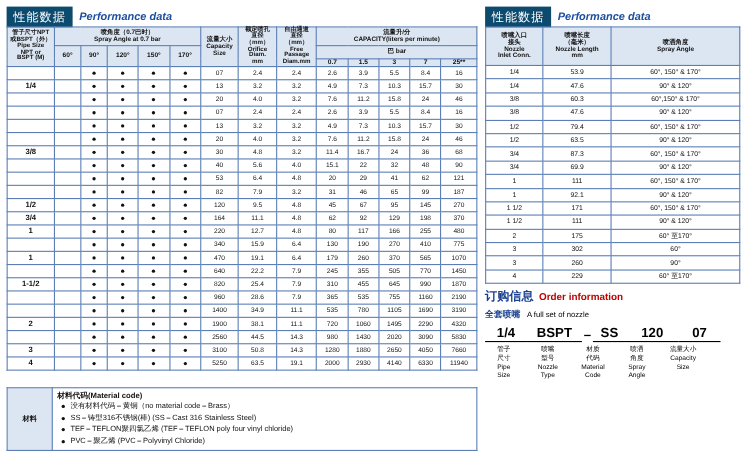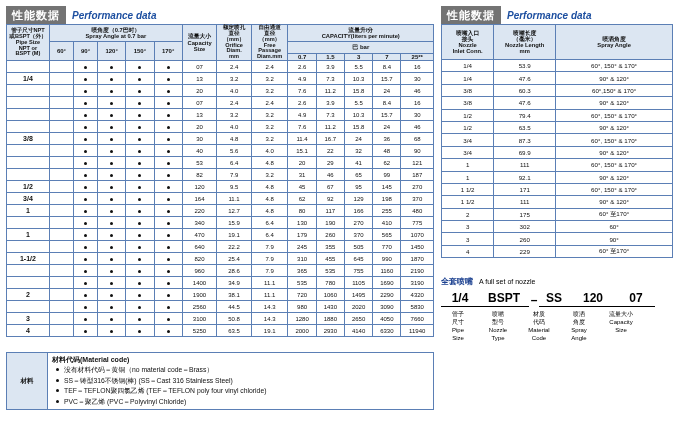--- a/index.html
+++ b/index.html
@@ -1,21 +1,21 @@
 <!DOCTYPE html>
 <html><head>
 <meta charset="utf-8">
 <style>
   html,body{margin:0;padding:0;}
   body{width:679px;height:428px;background:#ffffff;font-family:"Liberation Sans",sans-serif;color:#000;overflow:hidden;}
   .page{position:relative;width:679px;height:428px;}
 
   
   .hdr{display:flex;align-items:center;gap:6px;}
-  .hdr .cn{background:#737373;color:#fff;font-weight:bold;font-size:11px;padding:2px 6px;letter-spacing:1px;}
+  .hdr .cn{background:#0c4a6e;color:#fff;font-weight:normal;font-size:11px;padding:2px 6px;letter-spacing:1px;}
   .hdr .en{color:#1d4fa0;font-weight:bold;font-size:10px;font-style:italic;}
 
   .left-head{position:absolute;left:6px;top:6px;}
   .right-head{position:absolute;left:441px;top:6px;}
 
   
   table{border-collapse:collapse;}
   td,th{border:1px solid #5b7fb5;font-size:6px;text-align:center;vertical-align:middle;padding:0;color:#111;}
   th{background:#dce6f2;font-weight:bold;line-height:1.05;}
 
@@ -37,21 +37,21 @@
   #material ul{margin:0;padding:0 0 0 12px;list-style:none;}
   #material li{font-size:6.8px;line-height:1.55;position:relative;}
   #material li:before{content:"";position:absolute;left:-8px;top:3px;width:3px;height:3px;background:#111;border-radius:50%;}
   .mat-title{font-size:7px;font-weight:bold;}
 
   
   #ordering{position:absolute;left:441px;top:262px;width:232px;}
   .ord-title{display:flex;align-items:baseline;gap:5px;}
   .ord-title .cn{color:#1a3f8f;font-weight:bold;font-size:11px;}
   .ord-title .en{color:#c00000;font-weight:bold;font-size:9px;}
-  .ord-sub{display:flex;align-items:baseline;gap:6px;margin-top:14px;}
+  .ord-sub{display:flex;align-items:baseline;gap:6px;margin-top:3px;}
   .ord-sub .cn{color:#1a3f8f;font-weight:bold;font-size:8px;}
   .ord-sub .en{color:#000;font-size:7px;}
   .code-row{display:flex;align-items:flex-end;gap:0;margin-top:4px;}
   .code-cell{font-weight:bold;font-size:12px;color:#000;text-align:center;}
   .code-underline{border-bottom:1.5px solid #000;padding:0 2px 1px 2px;}
   .legend-row{display:flex;margin-top:3px;}
   .legend-cell{font-size:6px;line-height:1.35;text-align:center;}
   .legend-cell .c{color:#000;}
   .legend-cell .e{color:#000;}
 </style>
@@ -616,20 +616,24 @@
               <li>SS＝铸型316不锈钢(棒) (SS＝Cast 316 Stainless Steel)</li>
               <li>TEF＝TEFLON聚四氯乙烯 (TEF＝TEFLON poly four vinyl chloride)</li>
               <li>PVC＝聚乙烯 (PVC＝Polyvinyl Chloride)</li>
             </ul>
       </td>
     </tr>
   </tbody>
     </table>
 
   <div id="ordering">
+    <div class="ord-title">
+      <span class="cn">订购信息</span>
+      <span class="en">Order information</span>
+    </div>
     <div class="ord-sub">
       <span class="cn">全套喷嘴</span>
       <span class="en">A full set of nozzle</span>
     </div>
     <div class="code-row" id="code-row">
         <div class="code-cell code-underline" style="width: 34px;">1/4</div>
         <div class="code-cell code-underline" style="width: 46px;">BSPT</div>
         <div class="code-cell" style="width: 10px;">–</div>
         <div class="code-cell code-underline" style="width: 26px;">SS</div>
         <div class="code-cell code-underline" style="width: 44px;">120</div>

